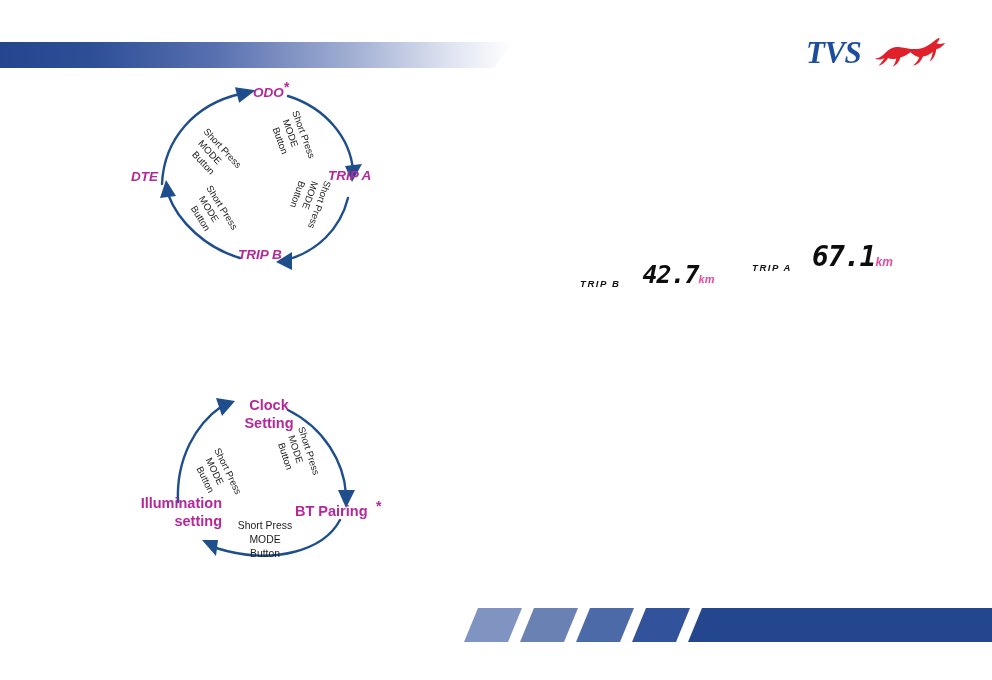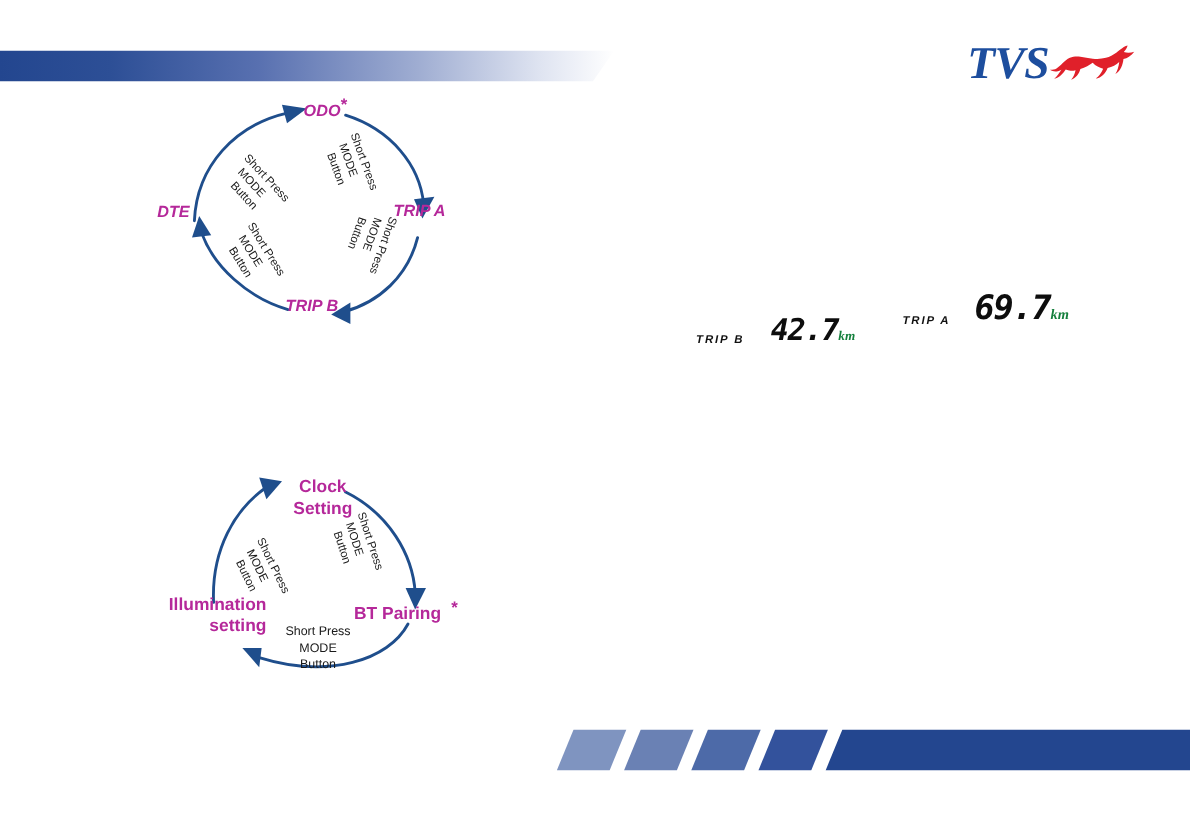--- a/index.html
+++ b/index.html
@@ -34,21 +34,21 @@
     width: 142px;
     height: 36px;
   }
   .tvs-wordmark {
     position: absolute;
     left: 0;
     top: 0;
     font-family: "Liberation Serif", serif;
     font-weight: bold;
     font-style: italic;
-    font-size: 38px;
+    font-size: 31px;
     letter-spacing: -0.5px;
     color: #1d4e9e;
     line-height: 34px;
   }
   .tvs-horse {
     position: absolute;
     left: 68px;
     top: 2px;
   }
 
@@ -119,25 +119,25 @@
     font-family: "DejaVu Sans Mono", monospace;
     font-weight: bold;
     font-style: italic;
     color: #0d0d0d;
     letter-spacing: -1px;
     vertical-align: bottom;
   }
   #trip-b-block .lcd-value { font-size: 25px; margin-left: 22px; }
   #trip-a-block .lcd-value { font-size: 28px; margin-left: 20px; }
   .lcd-unit {
-    font-family: Liberation Serif, serif;
+    font-family: Liberation Sans, sans-serif;
     font-weight: bold;
     font-style: italic;
     font-size: 11px;
-    color: #15803d;
+    color: #ec4899;
     letter-spacing: 0;
   }
   #trip-a-block .lcd-unit { font-size: 12px; }
 </style>
 </head>
 <body>
 
 <div class="top-banner">
   <svg width="512" height="26" viewBox="0 0 512 26">
     <defs>
@@ -319,21 +319,21 @@
       <text class="node-label big" x="94" y="142" text-anchor="end">setting</text>
     </g>
   </svg>
 </div>
 
 <div class="lcd-block" id="trip-b-block">
   <span class="lcd-tag">TRIP  B</span><span class="lcd-value"><span>42.7</span><span class="lcd-unit">km</span></span>
 </div>
 
 <div class="lcd-block" id="trip-a-block">
-  <span class="lcd-tag">TRIP A</span><span class="lcd-value"><span>69.7</span><span class="lcd-unit">km</span></span>
+  <span class="lcd-tag">TRIP A</span><span class="lcd-value"><span>67.1</span><span class="lcd-unit">km</span></span>
 </div>
 
 <div class="bottom-banner">
   <svg width="528" height="34" viewBox="0 0 528 34">
 
     <polygon points="14,0 58,0 44,34 0,34" fill="#7f94c0"></polygon>
     <polygon points="70,0 114,0 100,34 56,34" fill="#6a81b4"></polygon>
     <polygon points="126,0 170,0 156,34 112,34" fill="#4d6aa8"></polygon>
     <polygon points="182,0 226,0 212,34 168,34" fill="#33529c"></polygon>
     <polygon points="238,0 528,0 528,34 224,34" fill="#23468f"></polygon>

